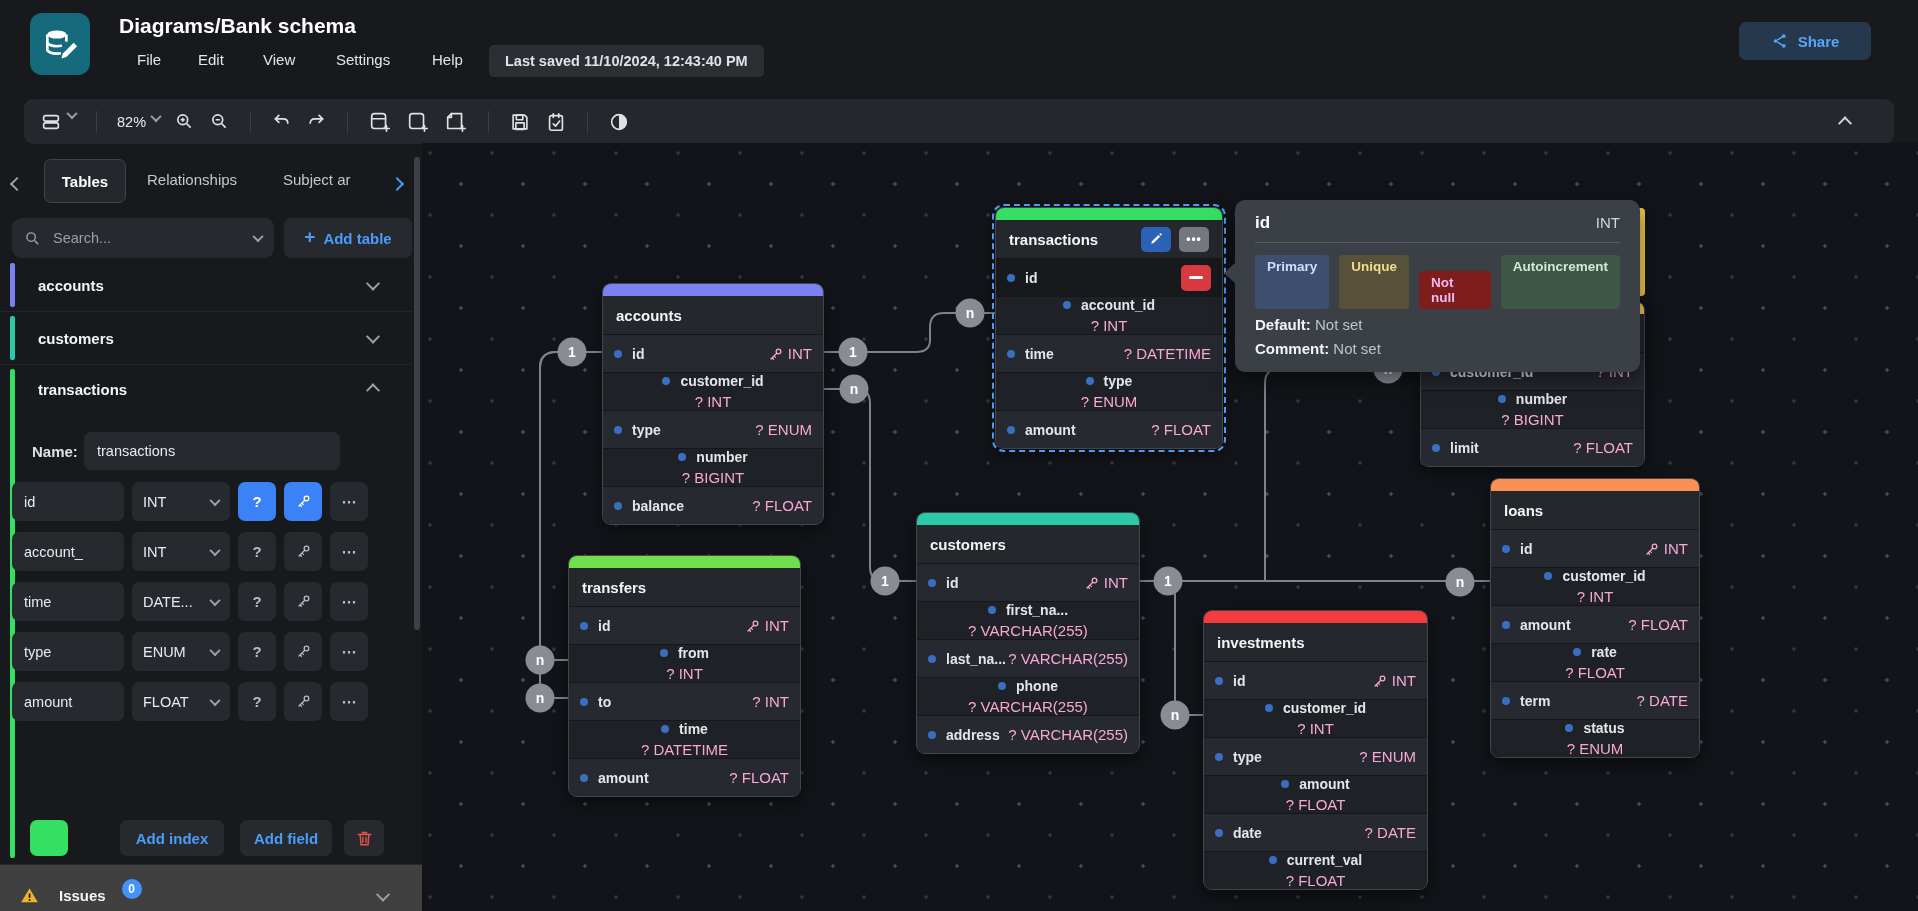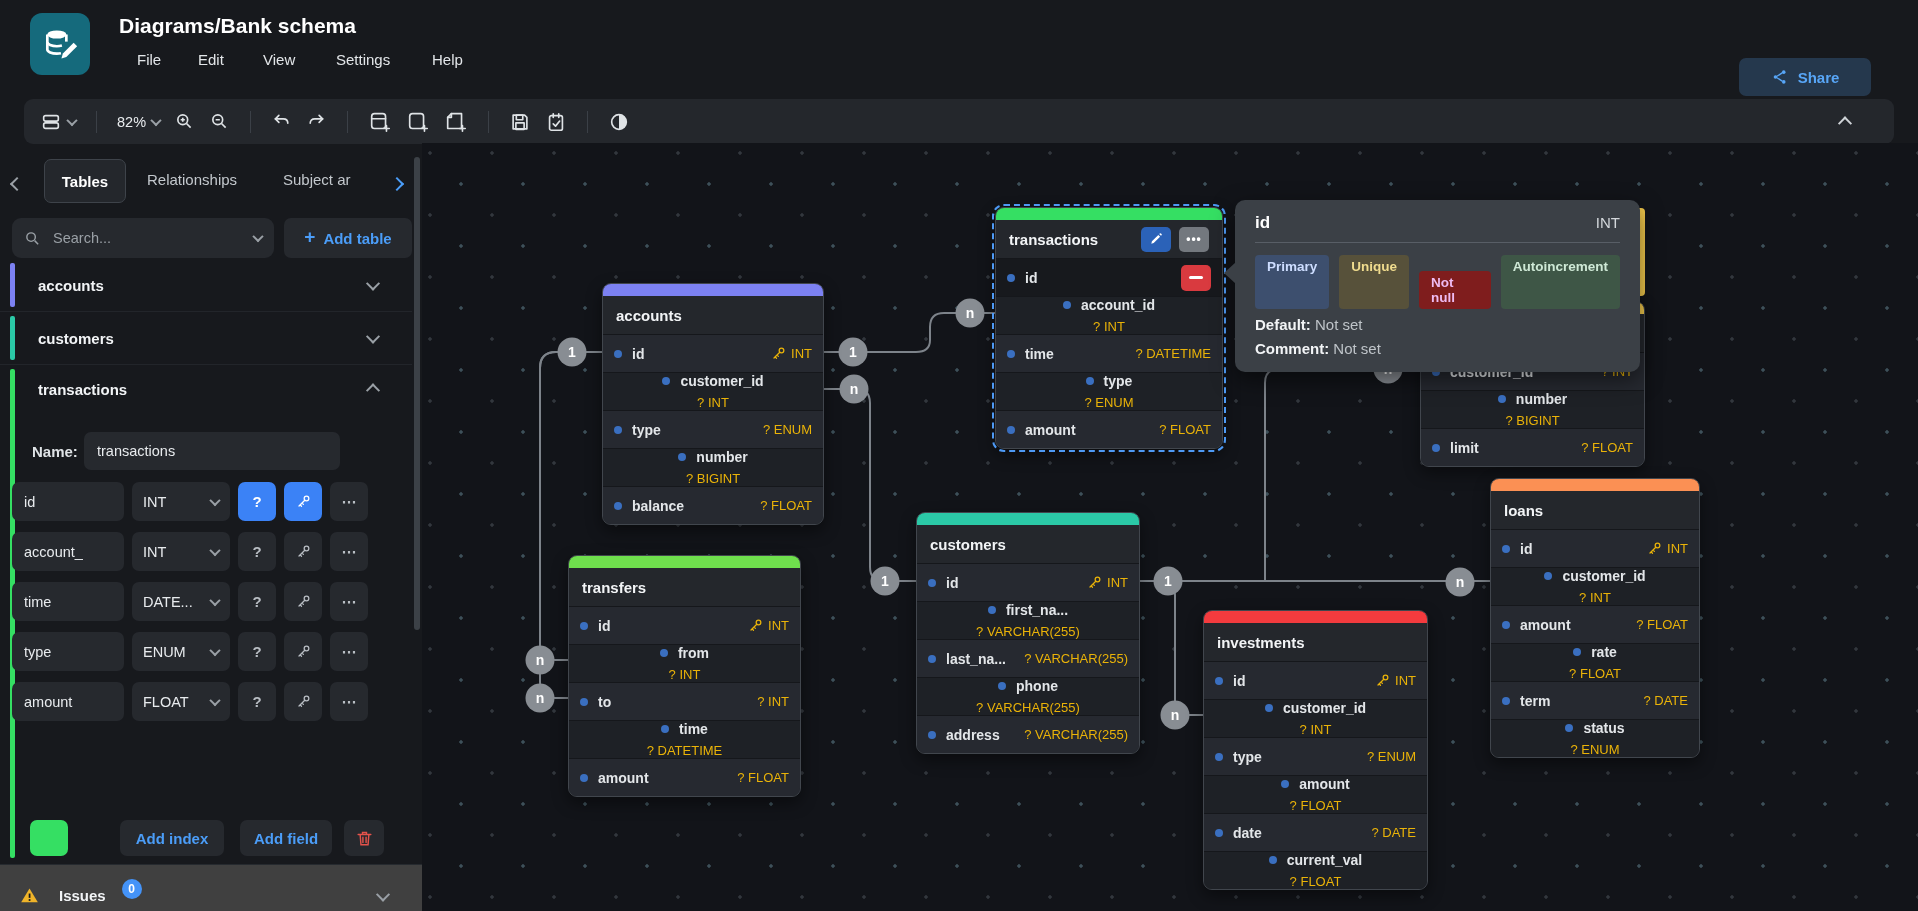--- a/index.html
+++ b/index.html
@@ -7,26 +7,26 @@
        font-family:"Liberation Sans",sans-serif;color:#e3e6e9;}
   .abs{position:absolute;}
   
   #logo{left:30px;top:13px;width:60px;height:62px;background:#156a7c;border-radius:12px;
         display:flex;align-items:center;justify-content:center;}
   #title{left:119px;top:14px;font-size:21px;font-weight:700;color:#ffffff;}
   .menu-item{top:47px;font-size:15px;color:#e3e6e9;padding:4px 8px;border-radius:4px;}
   #last-saved{left:489px;top:45px;height:32px;background:#2b2f34;border-radius:5px;
         display:flex;align-items:center;padding:0 16px;font-size:14.5px;color:#dfe3e6;font-weight:600;}
   #share-btn{left:1739px;top:22px;width:132px;height:38px;background:#25384d;border-radius:7px;
-        display:flex;align-items:center;justify-content:center;gap:9px;color:#58a6f7;font-size:15px;font-weight:600;margin-top:36px;}
+        display:flex;align-items:center;justify-content:center;gap:9px;color:#58a6f7;font-size:15px;font-weight:600;}
   
   #toolbar{left:24px;top:99px;width:1870px;height:45px;background:#24272c;border-radius:9px;
         display:flex;align-items:center;padding:0 16px;box-sizing:border-box;gap:14px;}
   .tb-div{width:1px;height:22px;background:#3b4047;margin:0 6px;}
-  .tb-ic{display:flex;align-items:center;gap:6px;color:#dfe3e6;}
+  .tb-ic{display:flex;gap:6px;color:#dfe3e6;}
   .tb-ic svg{display:block;}
   #zoom-label{font-size:14.5px;color:#e8ebee;}
   #tb-collapse{margin-left:auto;margin-right:28px;}
   
   .chev{display:inline-block;width:8px;height:8px;border-right:2px solid #9aa0a6;border-bottom:2px solid #9aa0a6;}
   .chev.down{transform:rotate(45deg) translate(-1px,-1px);}
   .chev.up{transform:rotate(-135deg) translate(-1px,-1px);}
   .chev.left{transform:rotate(135deg);}
   .chev.right{transform:rotate(-45deg);}
   .chev.blue{border-color:#4b9df8;}
@@ -103,21 +103,21 @@
   .tool-btn{width:30px;height:25px;border-radius:5px;display:flex;align-items:center;justify-content:center;}
   .tool-btn.pencil{background:#2b62b8;}
   .tool-btn.dots{background:#73787e;color:#fff;font-weight:700;font-size:12px;letter-spacing:1px;}
   .frow{height:37px;display:flex;align-items:center;justify-content:space-between;padding:0 11px;
        background:#262930;border-bottom:1px solid #15171b;}
   .frow.alt{background:#1e2126;flex-direction:column;}
   .frow.hover{background:#17191d;}
   .frow:last-child{border-bottom:none;}
   .fleft{display:flex;align-items:center;gap:10px;font-size:14px;color:#e3e6e9;font-weight:600;}
   .fdot{width:8px;height:8px;border-radius:50%;background:#3a6fc0;}
-  .ftype{color:#eab308;font-size:13px;display:flex;align-items:flex-end;gap:5px;}
+  .ftype{color:#f9a8d4;font-size:15px;display:flex;align-items:flex-end;gap:5px;}
   .minus-btn{width:30px;height:26px;background:#d93a3f;border-radius:5px;display:flex;align-items:center;
        justify-content:center;}
   .minus-btn i{display:block;width:14px;height:3px;background:#fff;border-radius:2px;}
   #note{left:1108px;top:65px;width:115px;height:88px;background:#f2c94c;border-radius:4px;z-index:5;}
   #tooltip{left:813px;top:57px;width:405px;background:#3b4046;border-radius:10px;z-index:6;
        box-shadow:0 8px 22px rgba(0,0,0,.5);padding:13px 20px 15px;box-sizing:border-box;}
   #tooltip .tt-head{display:flex;justify-content:space-between;align-items:baseline;}
   #tooltip .tt-title{font-size:17px;font-weight:700;color:#ffffff;}
   #tooltip .tt-type{font-size:15px;color:#d3d7db;}
   #tooltip hr{border:none;border-top:1px solid #585e66;margin:9px 0 12px;}
@@ -143,20 +143,21 @@
       <path d="M4 10.8 c0 1.4 2.7 2.6 6 2.6 1.2 0 2.3-.15 3.2-.4" stroke="#fff" stroke-width="1.6" fill="none"></path>
       <path d="M20.6 11.2 l-6.8 6.8 -.9 3.1 3.1-.9 6.8-6.8 z" fill="#fff"></path>
     </svg>
   </div>
   <div class="abs" id="title">Diagrams/Bank schema</div>
   <div class="abs menu-item" style="left:129px">File</div>
   <div class="abs menu-item" style="left:190px">Edit</div>
   <div class="abs menu-item" style="left:255px">View</div>
   <div class="abs menu-item" style="left:328px">Settings</div>
   <div class="abs menu-item" style="left:424px">Help</div>
+  <div class="abs" id="last-saved">Last saved 11/10/2024, 12:43:40 PM</div>
   <div class="abs" id="share-btn">
     <svg viewBox="0 0 24 24" width="18" height="18" fill="#58a6f7">
       <circle cx="6" cy="12" r="2.4"></circle>
         <circle cx="17" cy="5.5" r="2.4"></circle>
         <circle cx="17" cy="18.5" r="2.4"></circle>
       <path d="M8 11 l7-4.5 M8 13 l7 4.5" stroke="#58a6f7" stroke-width="1.8"></path>
     </svg>
     <span>Share</span>
   </div>
 

